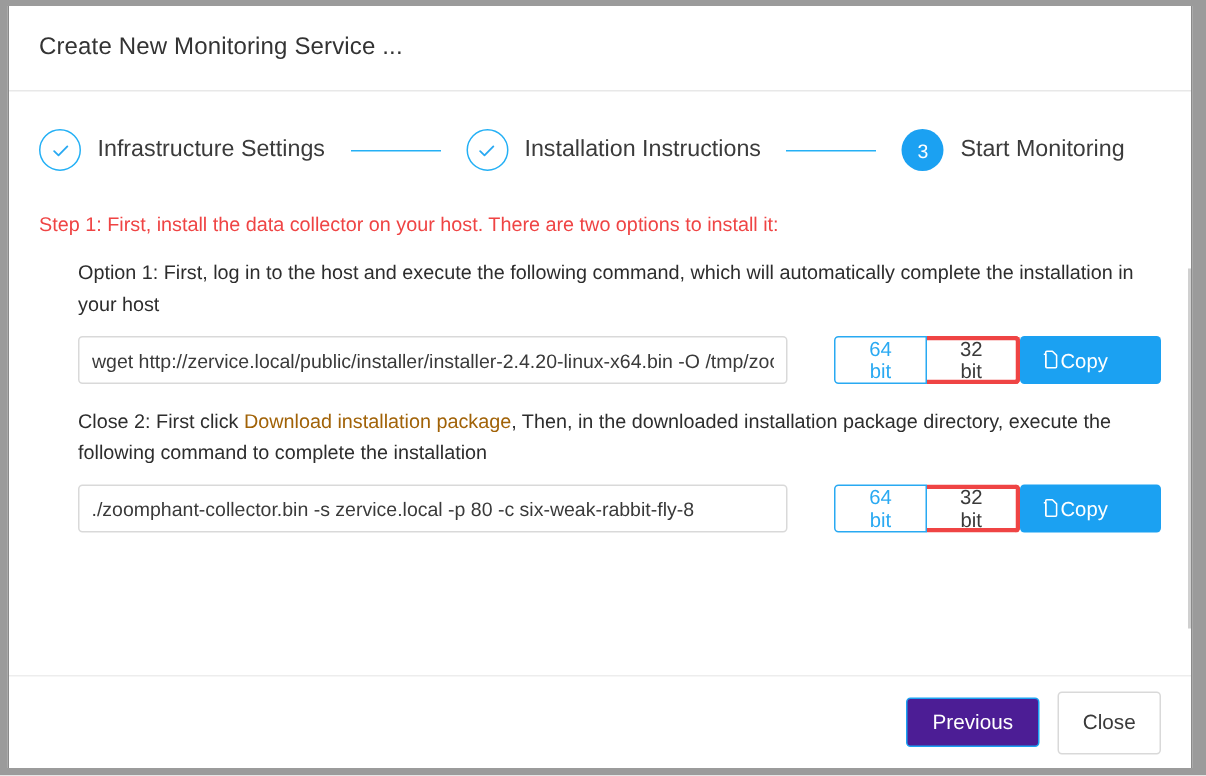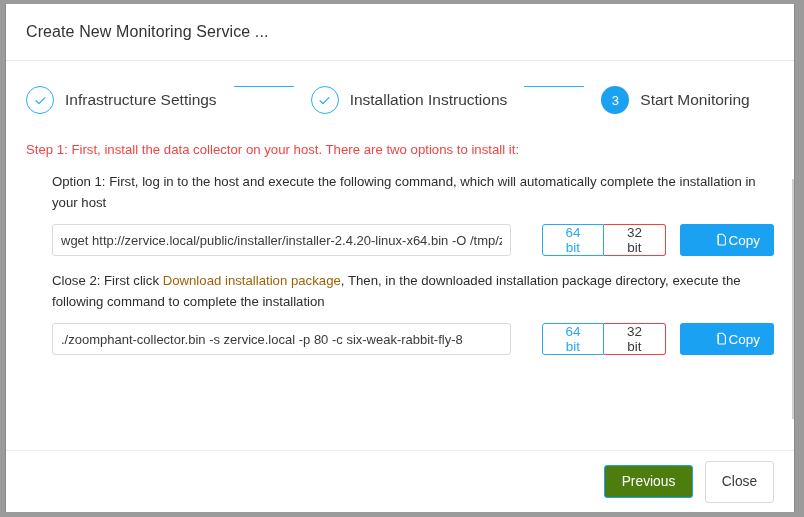--- a/index.html
+++ b/index.html
@@ -52,21 +52,21 @@
   .modal-body {
     flex: 1 1 auto;
     padding: 0 20px;
     box-sizing: border-box;
     position: relative;
     overflow: hidden;
   }
   
   .steps {
     display: flex;
-    align-items: flex-start;
+    align-items: center;
     margin-top: 25px;
     margin-bottom: 0;
   }
   .step {
     display: flex;
     align-items: center;
     flex: 0 0 auto;
   }
   .step-circle {
     width: 28px;
@@ -144,21 +144,21 @@
     display: flex;
     margin-left: 10px;
   }
   .bit-btn {
     height: 32px;
     box-sizing: border-box;
     min-width: 62px;
     padding: 0 14px;
     font-size: 13.5px;
     background: #ffffff;
-    border: 1px solid #ef4444;
+    border: 3px solid #ef4444;
     color: #3a3a3a;
     display: flex;
     align-items: center;
     justify-content: center;
     cursor: pointer;
     font-family: "Liberation Sans", sans-serif;
   }
   .bit-btn:first-child {
     border-radius: 3px 0 0 3px;
   }
@@ -166,33 +166,32 @@
     border-radius: 0 3px 3px 0;
     border-left: none;
   }
   .bit-btn.selected {
     border: 1px solid #29a9f2;
     color: #29a9f2;
     z-index: 2;
     margin-left: 21px;
   }
   .copy-btn {
-    margin-left: 14px;
     height: 32px;
     box-sizing: border-box;
     min-width: 94px;
     padding: 0 14px;
     background: #1ba1f2;
     border: none;
     border-radius: 3px;
     color: #ffffff;
     font-size: 13.5px;
     display: flex;
     align-items: center;
-    justify-content: flex-end;
+    justify-content: flex-start;
     gap: 0;
     cursor: pointer;
     font-family: "Liberation Sans", sans-serif;
   }
   .copy-btn svg, .verify-btn svg { display: block; }
   
   .step2-row {
     margin-top: 30px;
     display: flex;
     align-items: center;
@@ -225,21 +224,21 @@
     height: 62px;
     border-top: 1px solid #ededed;
     display: flex;
     align-items: center;
     justify-content: flex-end;
     padding: 0 20px;
     box-sizing: border-box;
     gap: 12px;
   }
   .btn-primary {
-    background: #4d7c0f;
+    background: #4c1d95;
     border: 1px solid #1ba1f2;
     color: #ffffff;
     height: 33px;
     min-width: 89px;
     border-radius: 3px;
     font-size: 13.8px;
     cursor: pointer;
     font-family: "Liberation Sans", sans-serif;
   }
   .btn-default {

